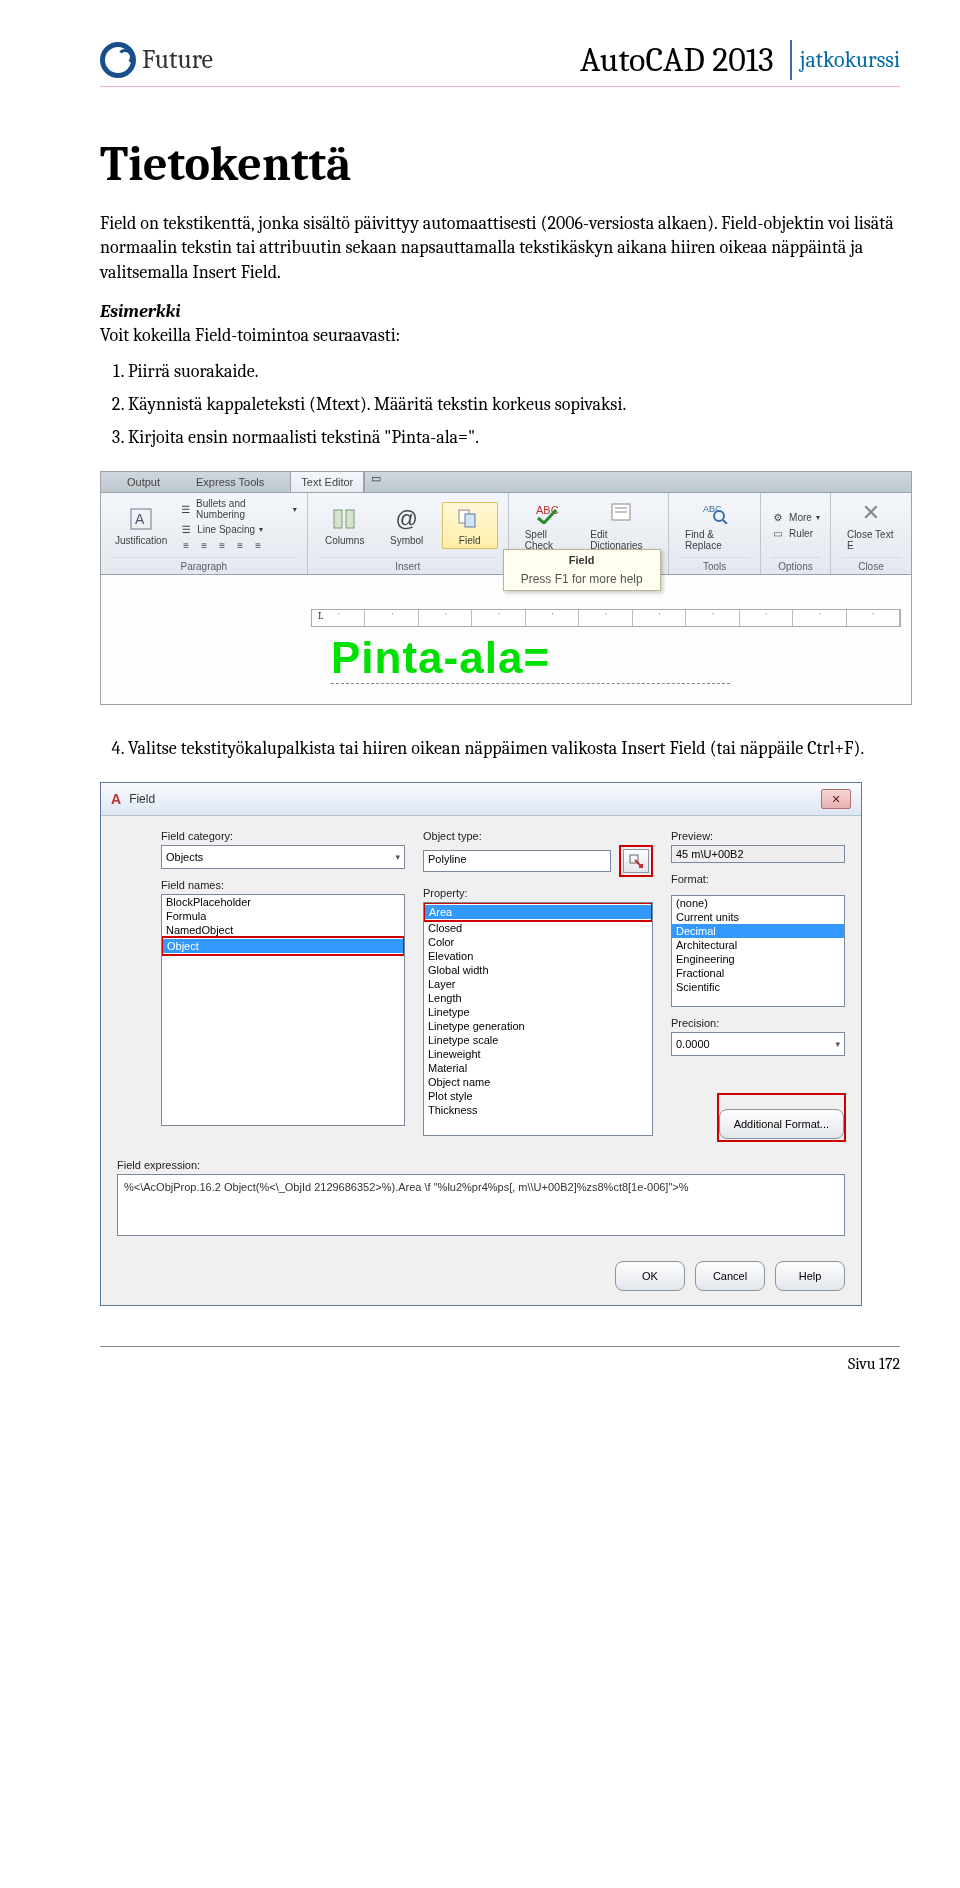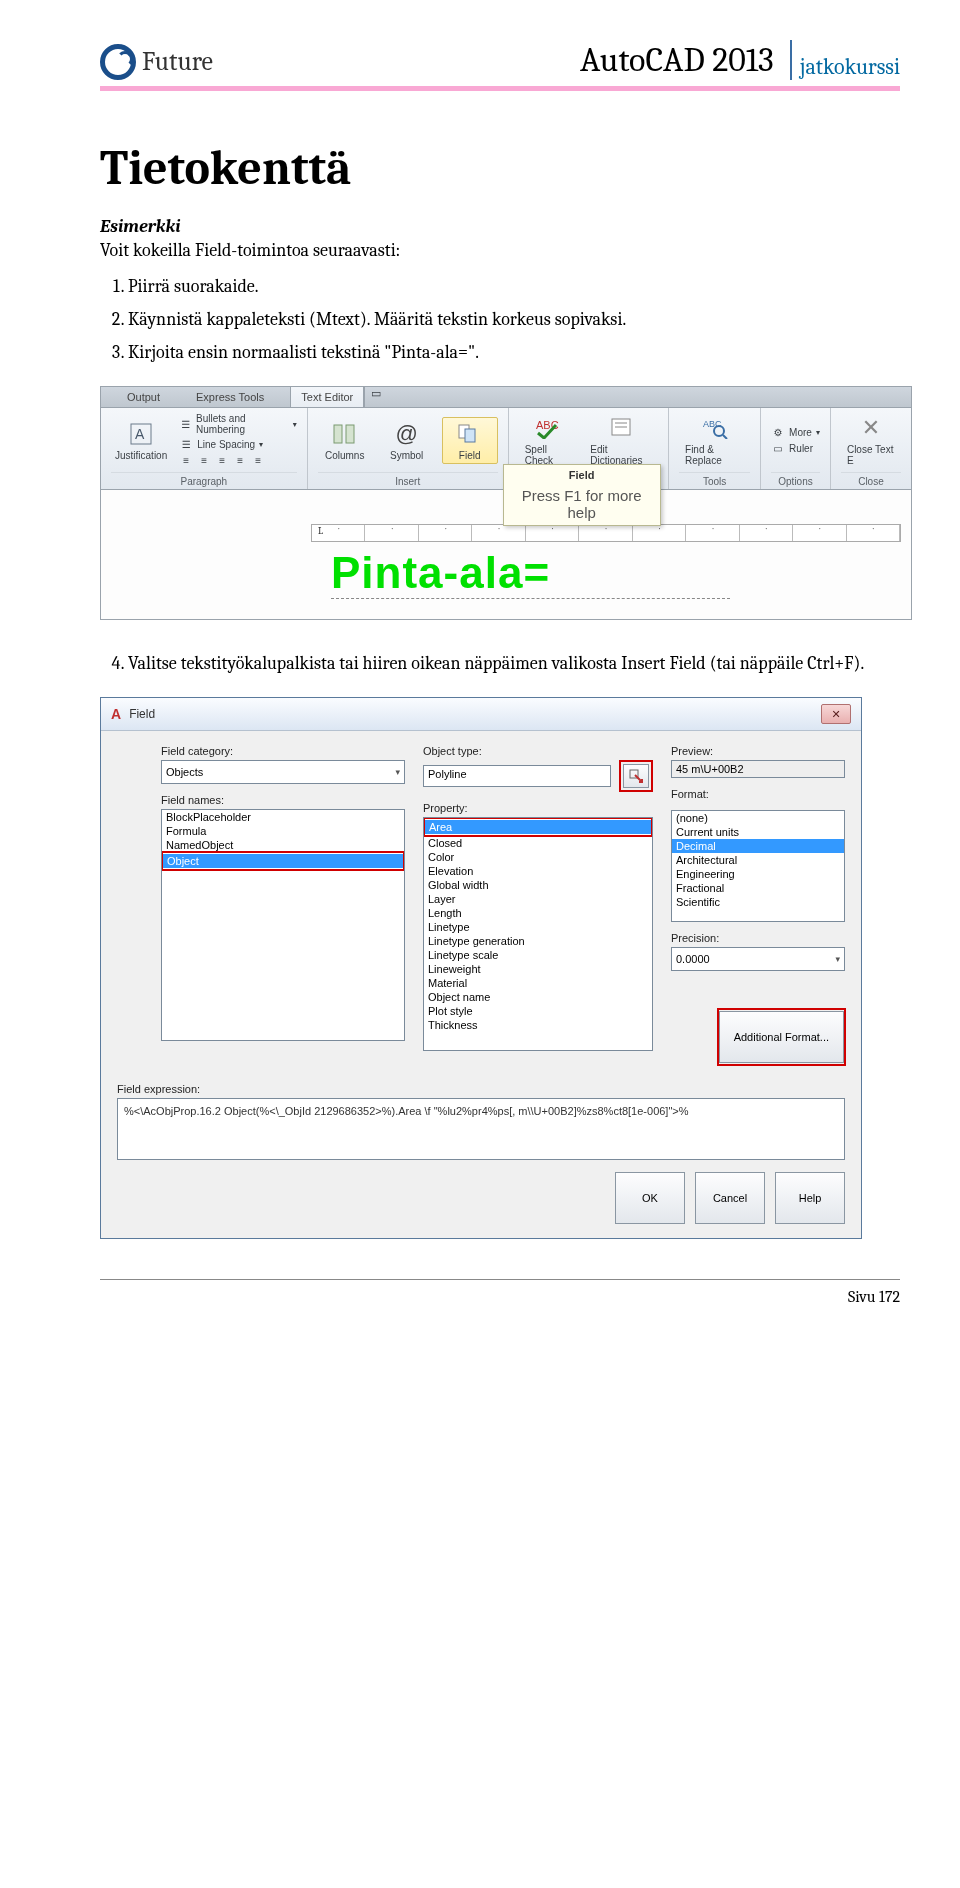--- a/index.html
+++ b/index.html
@@ -8,22 +8,22 @@
     font-family: Cambria, Georgia, serif;
     background: #fff;
     color: #000;
     width: 960px;
   }
   .page {
     padding: 40px 60px 20px 100px;
   }
   .header-row {
     display: flex;
-    align-items: flex-end;
-    border-bottom: 5px solid #f9a8d4;
+    align-items: center;
+    border-bottom: 1px solid #f9a8d4;
     padding-bottom: 6px;
     margin-bottom: 50px;
   }
   .logo-block {
     display: flex;
     align-items: center;
     gap: 6px;
   }
   .logo-ring {
     width: 26px; height: 26px;
@@ -176,21 +176,21 @@
     position: relative;
     background: #fffef0;
     border: 1px solid #b8b890;
     padding: 4px 8px;
     font-size: 11px;
     color: #333;
     box-shadow: 2px 2px 4px rgba(0,0,0,0.2);
     width: 140px;
   }
   .tooltip-title { font-weight: bold; margin-bottom: 6px; }
-  .tooltip-hint { color: #555; font-size: 15px; }
+  .tooltip-hint { color: #555; font-size: 12px; }
   .ruler-bar {
     background: #fff;
     border: 1px solid #aaa;
     height: 16px;
     margin: 8px 10px 2px 10px;
     position: relative;
     display: flex;
   }
   .ruler-bar .letter {
     position: absolute;
@@ -307,23 +307,24 @@
   .pick-btn {
     width: 24px; height: 22px;
     background: linear-gradient(#fdfdfe,#e3e7ec);
     border: 1px solid #8a96a2;
     display: flex; align-items: center; justify-content: center;
   }
   .pick-red { border: 2px solid #d00000; padding: 2px; display:inline-block; }
   .btn {
     background: linear-gradient(#fdfdfe,#e3e7ec);
     border: 1px solid #8a96a2;
-    padding: 19px 14px;
+    padding: 8px 14px;
     font-size: 11px;
-    border-radius: 0;
+    border-radius: 8px;
+    margin-top: 13px;
   }
   .dialog-expr {
     margin: 8px 16px 0 16px;
   }
   .expr-box {
     background: #fff;
     border: 1px solid #7a8a9a;
     padding: 6px;
     font-size: 11px;
     color: #333;
@@ -356,20 +357,21 @@
       <span class="logo-text">Future</span>
     </div>
     <div class="header-title-wrap">
       <span class="header-title">AutoCAD 2013</span>
     </div>
     <span class="header-sub">jatkokurssi</span>
   </div>
 
   <h1 class="main-heading">Tietokenttä</h1>
 
+  <p class="body-text">Field on tekstikenttä, jonka sisältö päivittyy automaattisesti (2006-versiosta alkaen). Field-objektin voi lisätä normaalin tekstin tai attribuutin sekaan napsauttamalla tekstikäskyn aikana hiiren oikeaa näppäintä ja valitsemalla Insert Field.</p>
 
   <div class="example-label">Esimerkki</div>
   <p class="body-text" style="margin-top:2px;">Voit kokeilla Field-toimintoa seuraavasti:</p>
 
   <ol class="steps">
     <li>Piirrä suorakaide.</li>
     <li>Käynnistä kappaleteksti (Mtext). Määritä tekstin korkeus sopivaksi.</li>
     <li>Kirjoita ensin normaalisti tekstinä "Pinta-ala=".</li>
   </ol>
 

